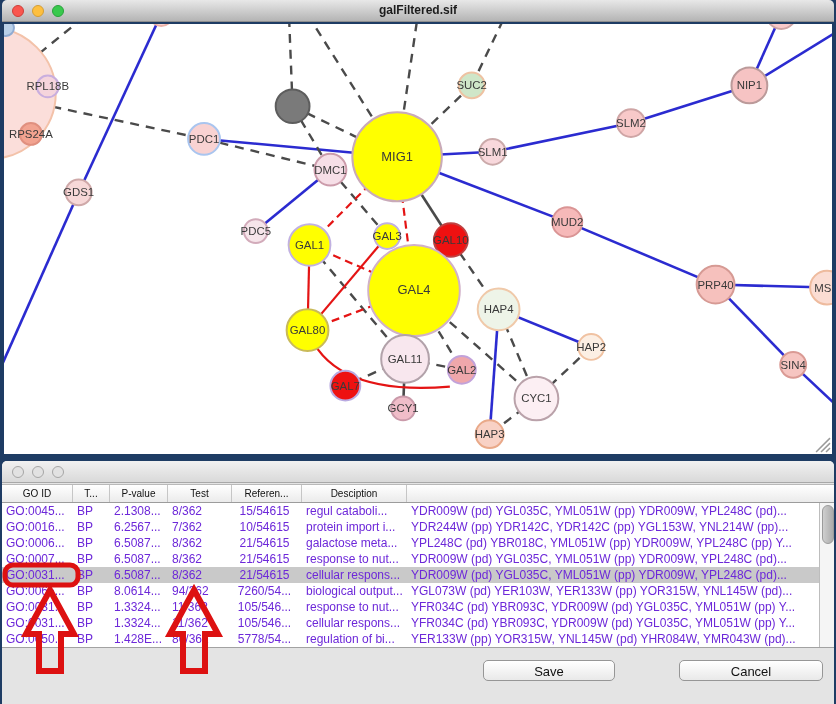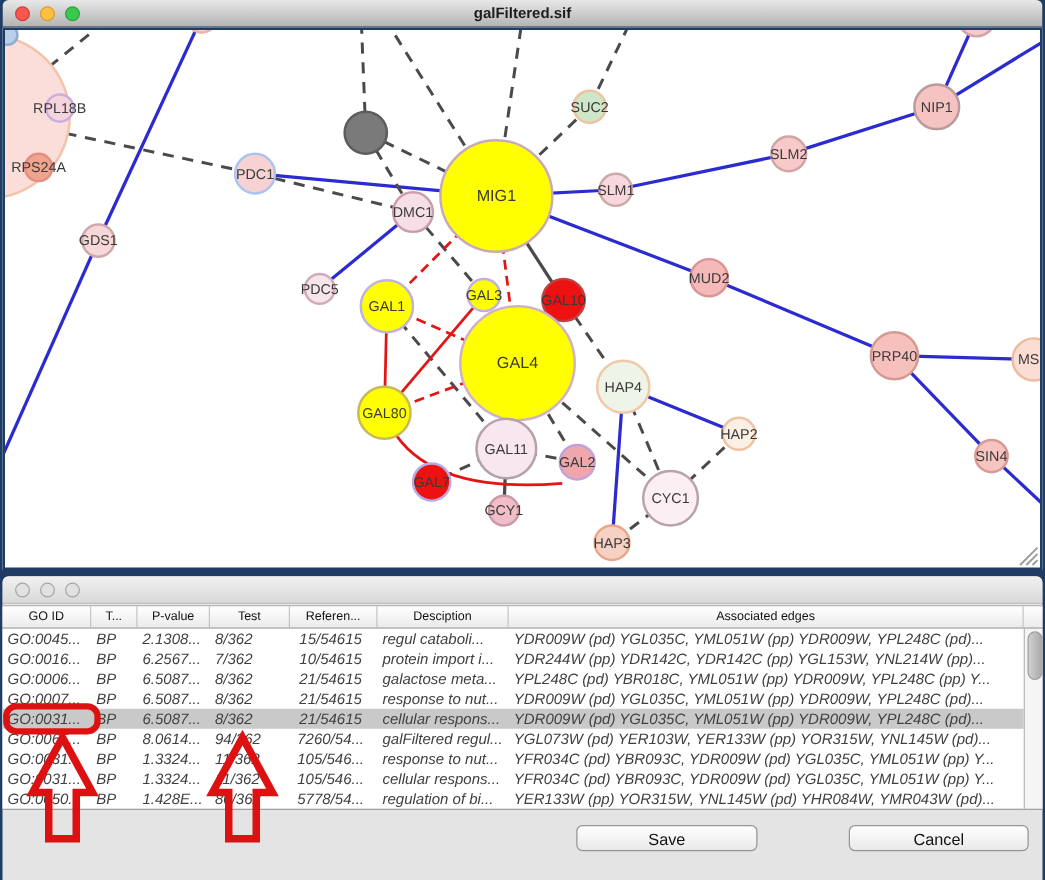--- a/index.html
+++ b/index.html
@@ -44,42 +44,42 @@
   .hcell{
     font-size:10px;color:#111;text-align:center;line-height:17px;
     border-right:1px solid #c6c6c6;overflow:hidden;white-space:nowrap;
   }
   .hcell:last-child{border-right:none;}
   #table-rows{
     position:absolute;left:0;top:42px;width:817px;height:144px;background:#ffffff;
   }
   .trow{
     display:grid;grid-template-columns:71px 37px 58px 64px 70px 105px 1fr;
-    height:16px;line-height:16px;font-size:12px;color:#404040;font-style:italic;
+    height:16px;line-height:16px;font-size:12px;color:#6d28d9;
   }
   .trow.selected{background:#c9c9c9;}
   .tcell{padding:0 0 0 4px;overflow:hidden;white-space:nowrap;}
   .tcell.ref{text-align:center;padding:0 5px 0 0;}
   #vscroll{
     position:absolute;left:817px;top:42px;width:15px;height:144px;
     background:#f5f5f5;border-left:1px solid #bdbdbd;box-sizing:border-box;
   }
   #vthumb{
     position:absolute;left:2px;top:2px;width:10px;height:37px;border-radius:6px;
     background:linear-gradient(90deg,#cfcfcf,#ababab);border:1px solid #9b9b9b;
   }
   #table-footer-line{position:absolute;left:0;top:186px;width:832px;height:1px;background:#a2a2a2;}
   .btn{
     position:absolute;top:199px;height:21px;border-radius:5px;
     background:linear-gradient(#ffffff,#e9e9e9);
     border:1px solid #969696;box-sizing:border-box;
     font-size:13px;color:#111;text-align:center;line-height:19px;
     box-shadow:0 1px 1px rgba(255,255,255,.8) inset;
   }
-  #save-btn{left:459px;width:145px;}
+  #save-btn{left:481px;width:132px;}
   #cancel-btn{left:677px;width:144px;}
   #annot{position:absolute;left:0;top:0;pointer-events:none;}
 </style>
 </head>
 <body>
 
 <div>
 
   <section class="win win-graph">
     <div class="titlebar">
@@ -210,21 +210,20 @@
       <span class="tl inactive in3"></span>
     </div>
 
     <div id="table-header">
         <div class="hcell">GO ID</div>
         <div class="hcell">T...</div>
         <div class="hcell">P-value</div>
         <div class="hcell">Test</div>
         <div class="hcell">Referen...</div>
         <div class="hcell">Desciption</div>
-        <div class="hcell">Associated edges</div>
         <div class="hcell"></div>
       </div>
     <div id="table-rows">
         <div class="trow">
           <div class="tcell">GO:0045...</div>
           <div class="tcell">BP</div>
           <div class="tcell">2.1308...</div>
           <div class="tcell">8/362</div>
           <div class="tcell ref">15/54615</div>
           <div class="tcell">regul cataboli...</div>
@@ -265,21 +264,21 @@
           <div class="tcell ref">21/54615</div>
           <div class="tcell">cellular respons...</div>
           <div class="tcell">YDR009W (pd) YGL035C, YML051W (pp) YDR009W, YPL248C (pd)...</div>
         </div>
         <div class="trow">
           <div class="tcell">GO:0065...</div>
           <div class="tcell">BP</div>
           <div class="tcell">8.0614...</div>
           <div class="tcell">94/362</div>
           <div class="tcell ref">7260/54...</div>
-          <div class="tcell">galFiltered regul...</div>
+          <div class="tcell">biological output...</div>
           <div class="tcell">YGL073W (pd) YER103W, YER133W (pp) YOR315W, YNL145W (pd)...</div>
         </div>
         <div class="trow">
           <div class="tcell">GO:0031...</div>
           <div class="tcell">BP</div>
           <div class="tcell">1.3324...</div>
           <div class="tcell">11/362</div>
           <div class="tcell ref">105/546...</div>
           <div class="tcell">response to nut...</div>
           <div class="tcell">YFR034C (pd) YBR093C, YDR009W (pd) YGL035C, YML051W (pp) Y...</div>

